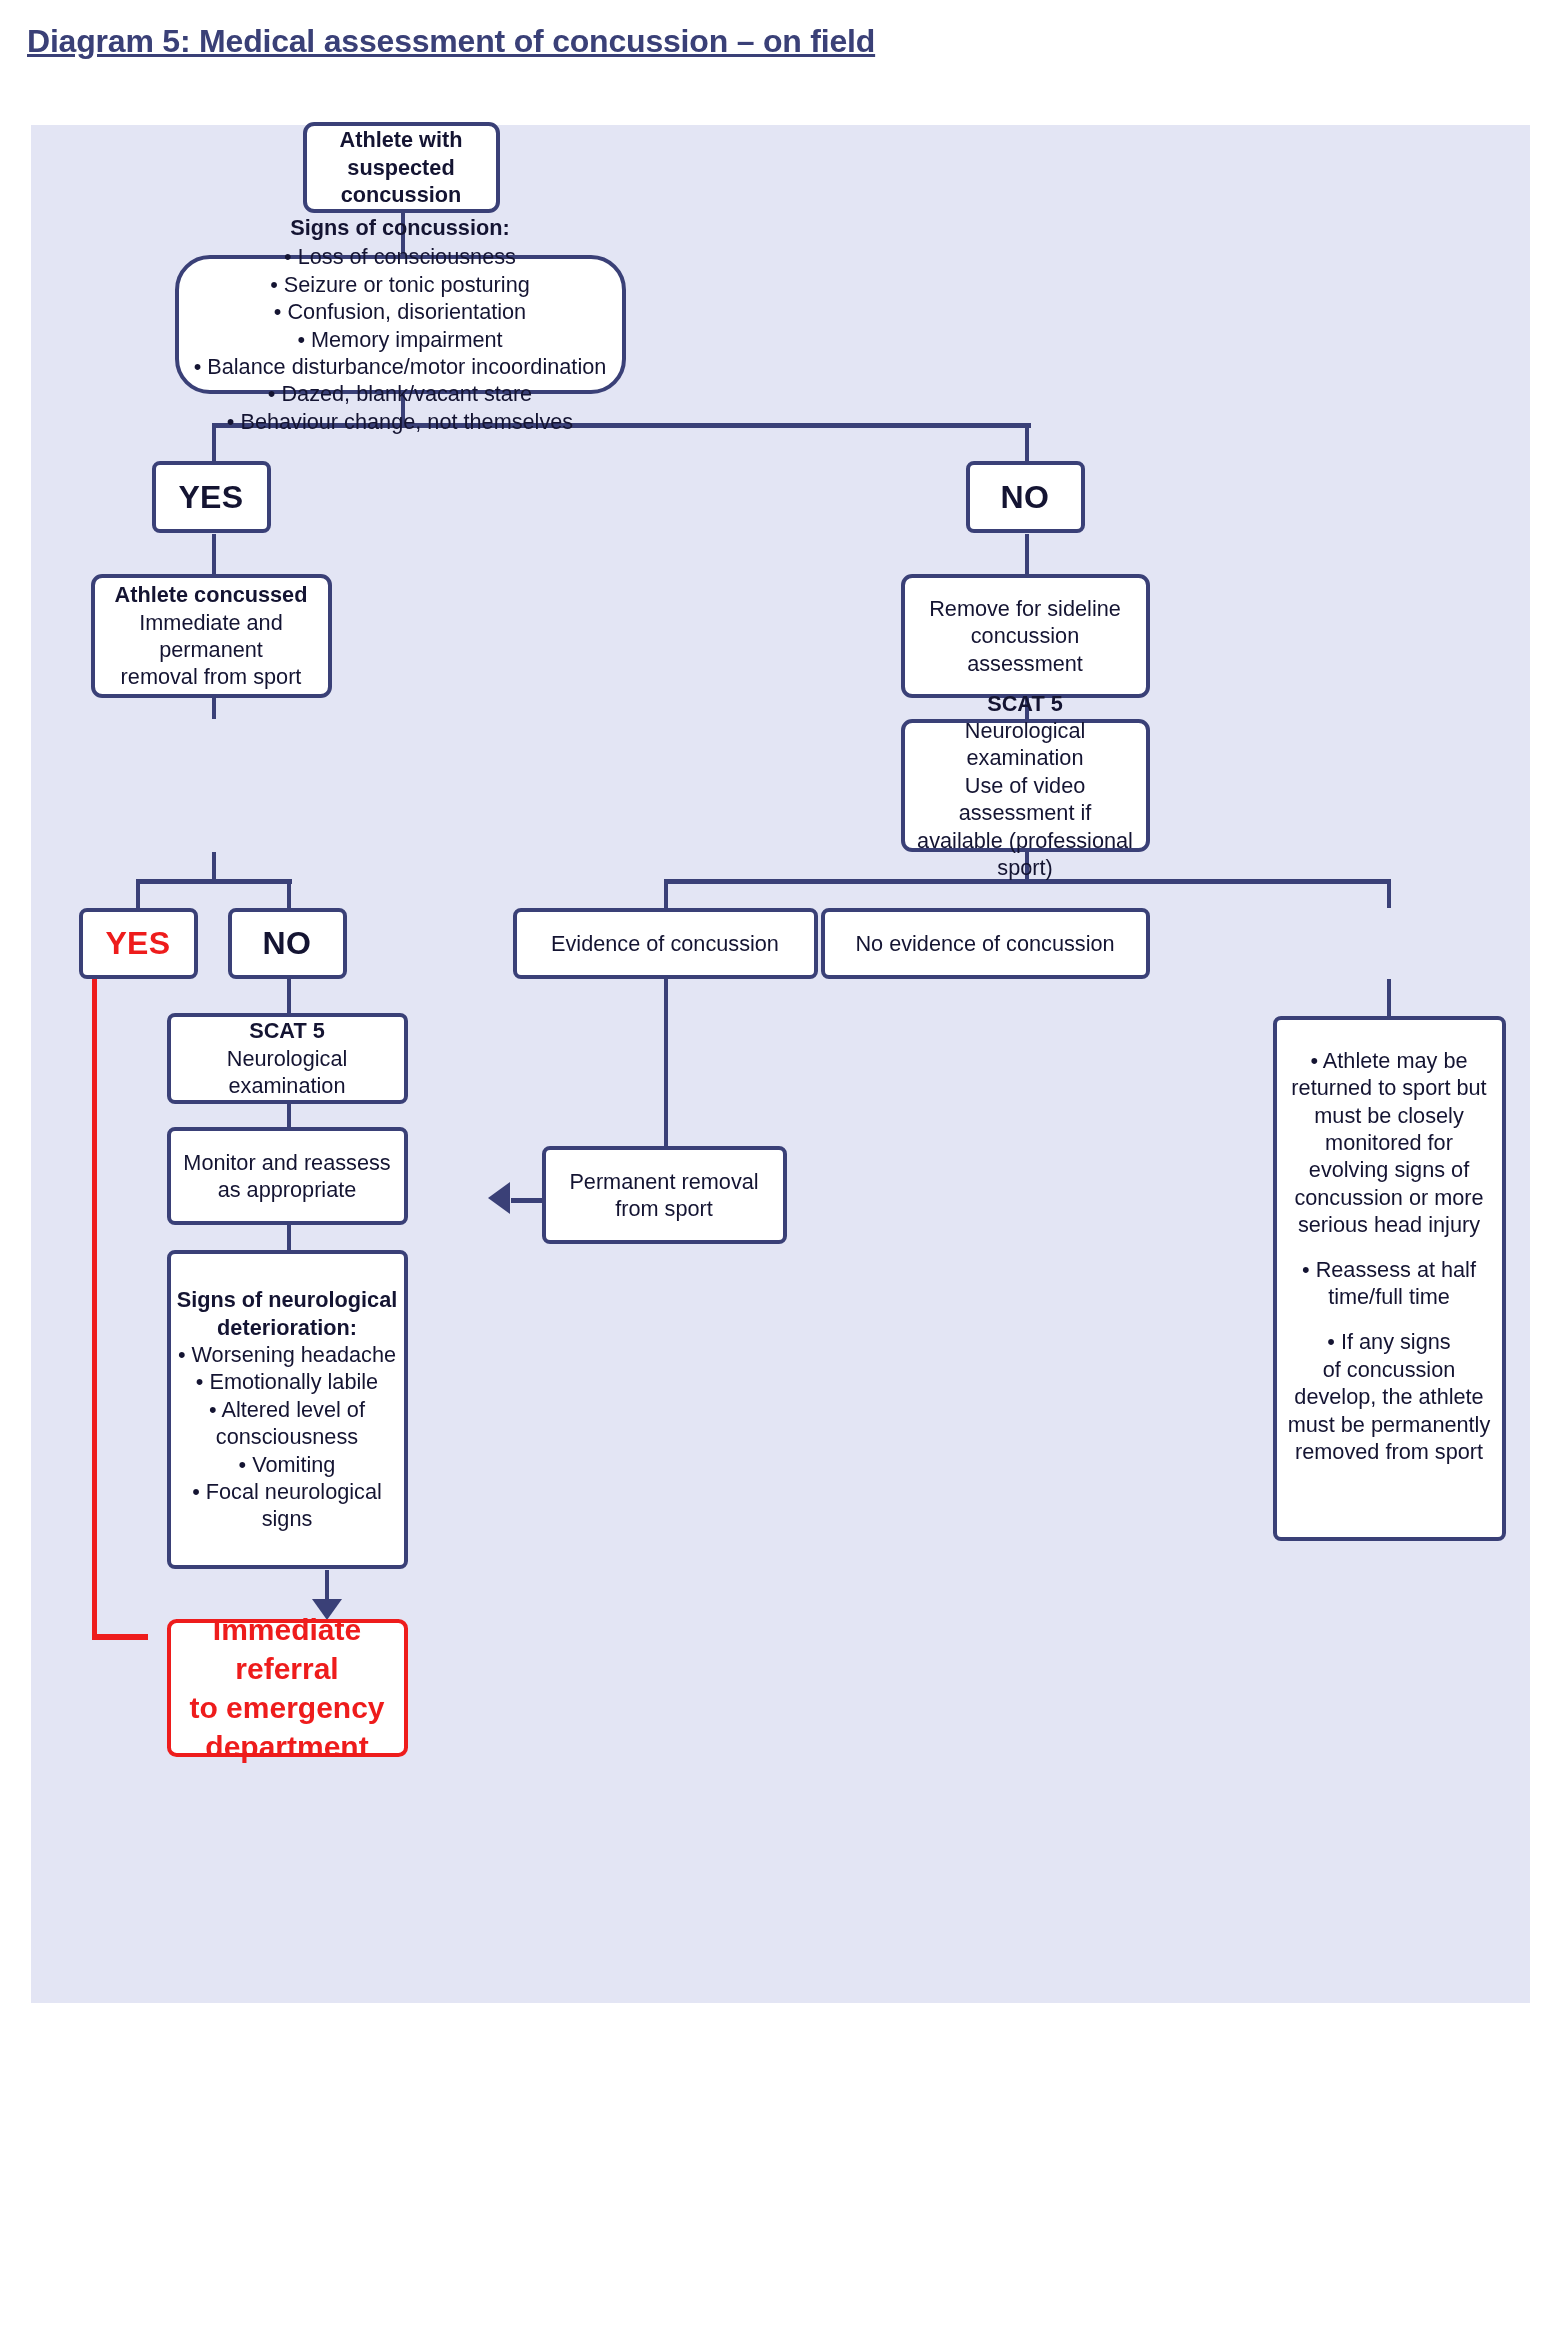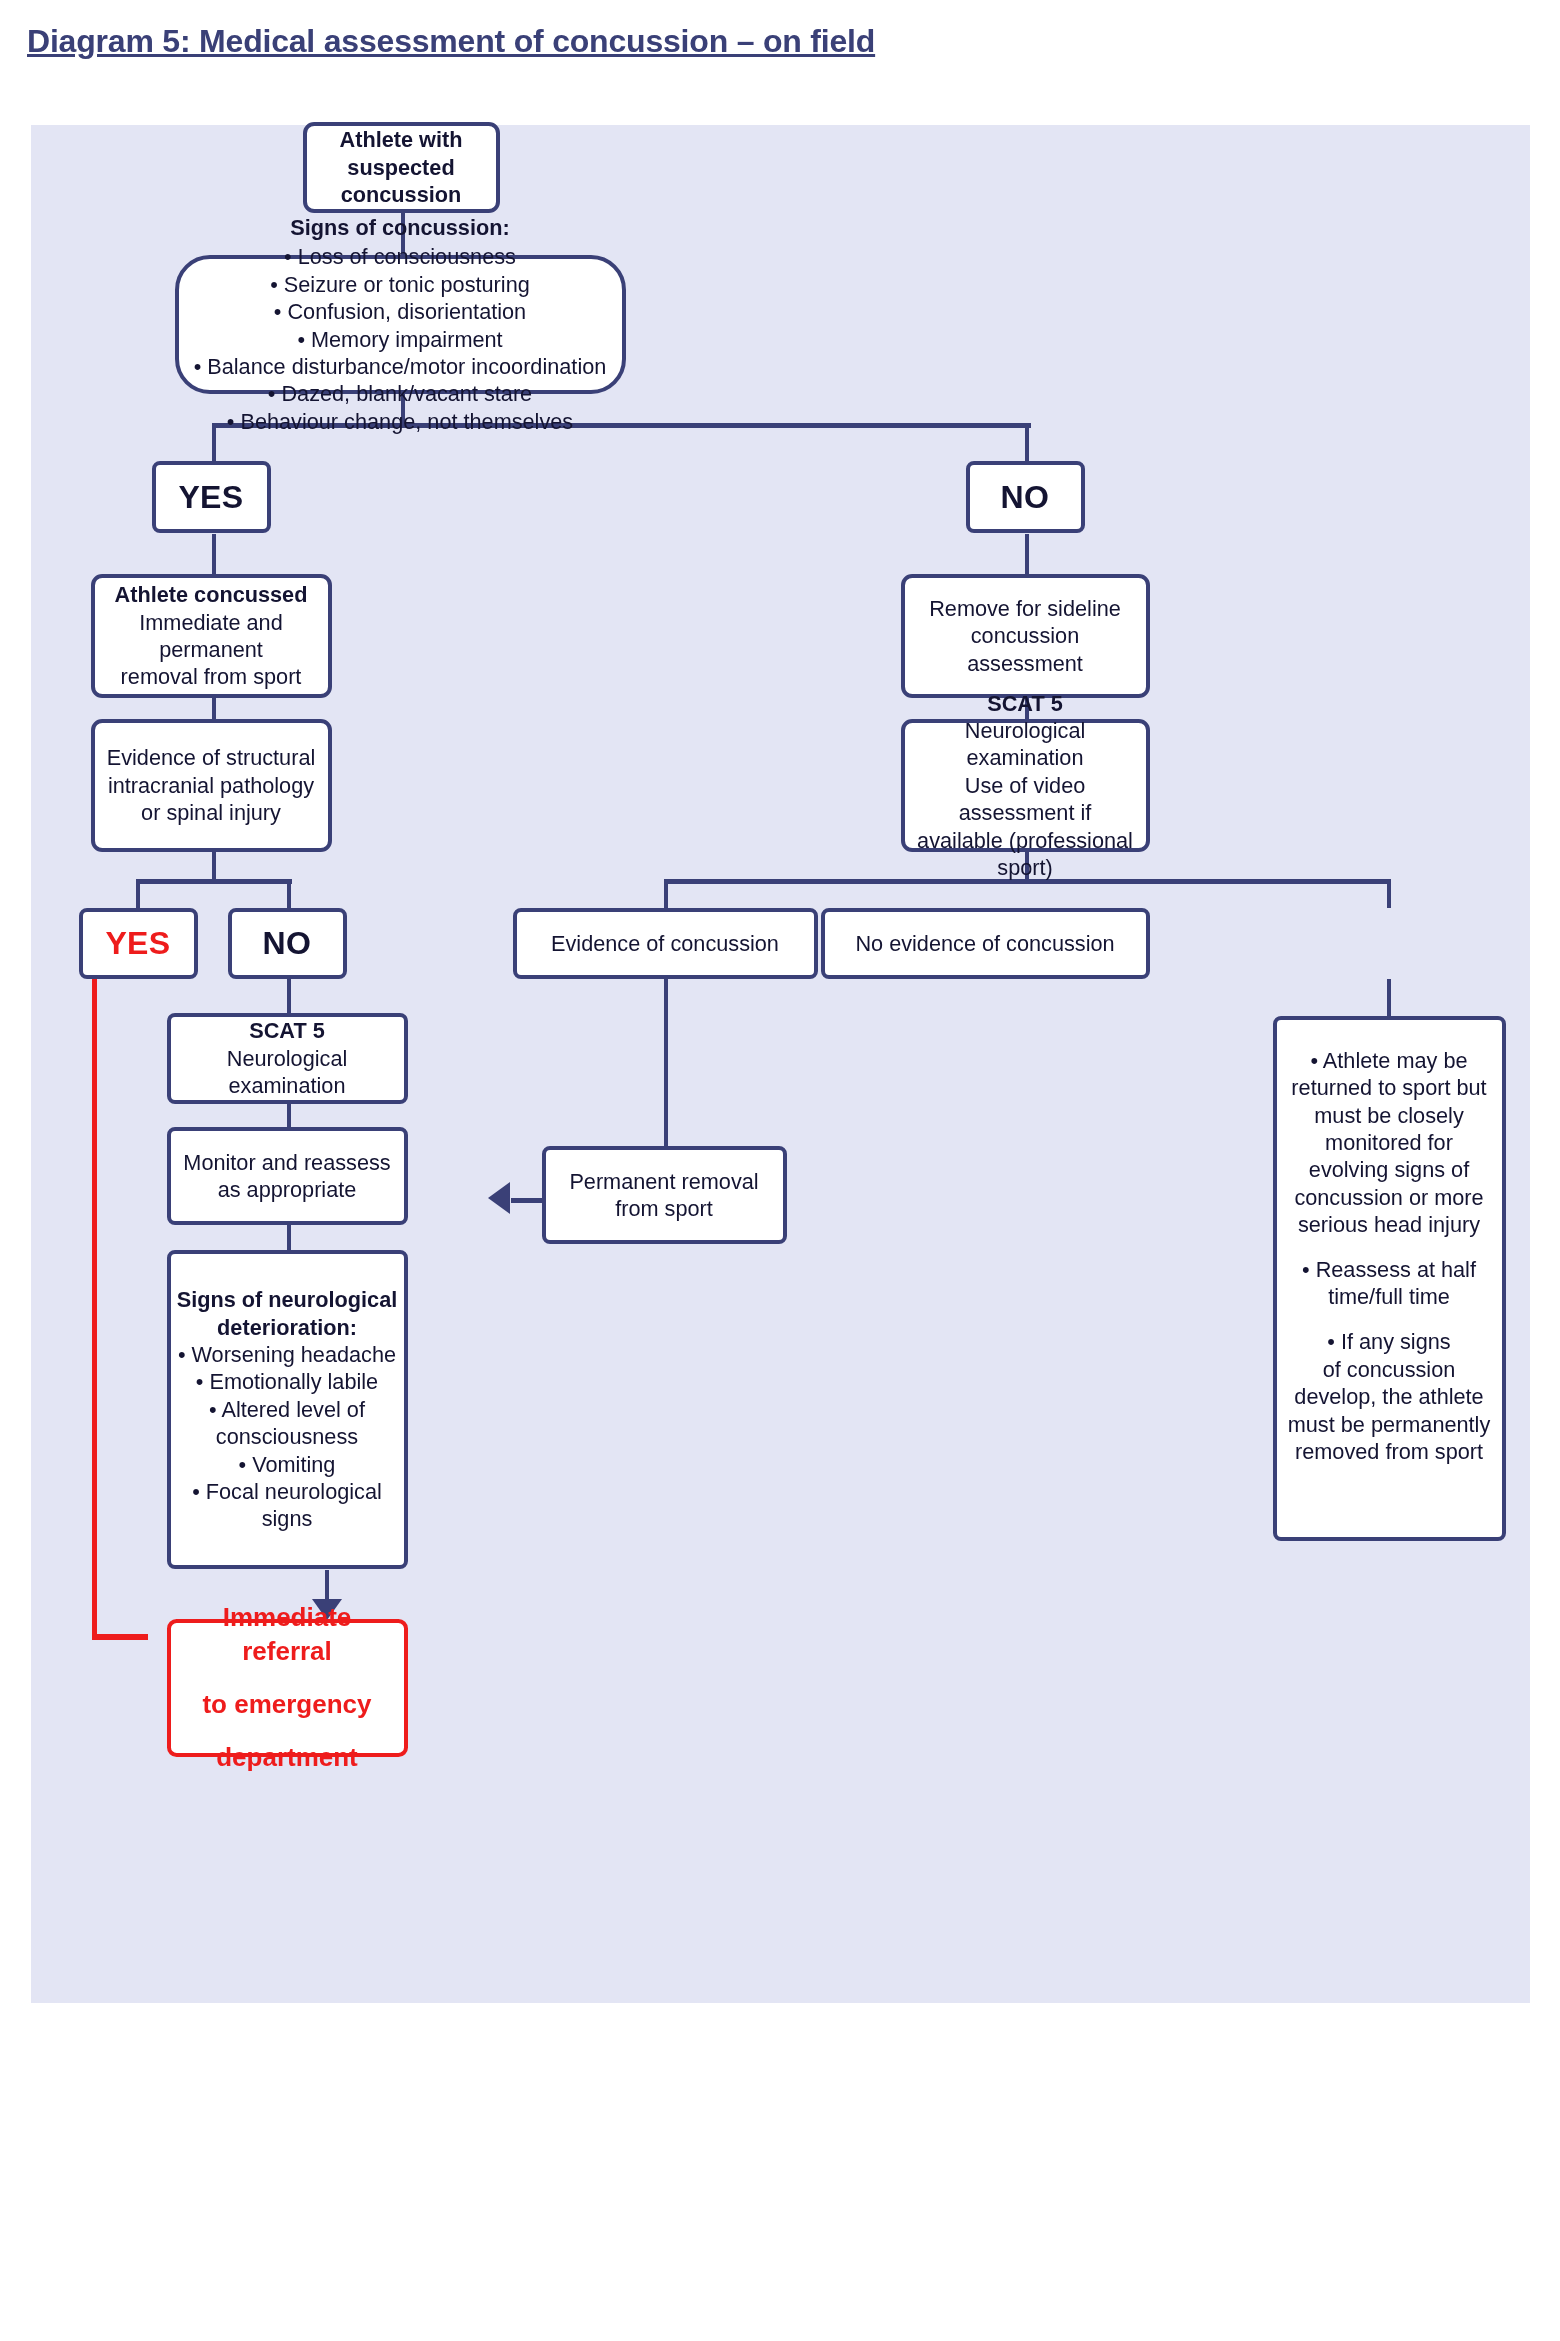--- a/index.html
+++ b/index.html
@@ -162,25 +162,20 @@
     <div class="node tiny dec" style="left:935px;top:336px;width:119px;height:72px;">
       <span>NO</span>
     </div>
 
     <div class="node" style="left:60px;top:449px;width:241px;height:124px;">
       <b><span>Athlete concussed</span></b>
       <span class="ln">Immediate and permanent</span>
       <span class="ln">removal from sport</span>
     </div>
 
-    <div class="node" style="left:60px;top:594px;width:241px;height:133px;">
-      <span class="ln">Evidence of structural</span>
-      <span class="ln">intracranial pathology</span>
-      <span class="ln">or spinal injury</span>
-    </div>
 
     <div class="node" style="left:870px;top:449px;width:249px;height:124px;">
       <span class="ln">Remove for sideline</span>
       <span class="ln">concussion assessment</span>
     </div>
 
     <div class="node" style="left:870px;top:594px;width:249px;height:133px;padding:3.2px 3.2px;">
       <b><span>SCAT 5</span></b>
       <span class="ln">Neurological examination</span>
       <span class="ln">Use of video assessment if</span>
@@ -239,21 +234,21 @@
       <b><span>Signs of neurological</span></b>
       <b><span>deterioration:</span></b>
       <span class="bul">• Worsening headache</span>
       <span class="bul">• Emotionally labile</span>
       <span class="bul">• Altered level of</span>
       <span class="bul">consciousness</span>
       <span class="bul">• Vomiting</span>
       <span class="bul">• Focal neurological signs</span>
     </div>
 
-    <div class="node redbox" style="left:136px;top:1494px;width:241px;height:138px;font-size:26px;line-height:1.3;gap:19px;">
+    <div class="node redbox" style="left:136px;top:1494px;width:241px;height:138px;font-size:30px;line-height:1.3;">
       <span class="ln">Immediate referral</span>
       <span class="ln">to emergency</span>
       <span class="ln">department</span>
     </div>
 
   </div>
 </div>
 
 
 </body></html>

